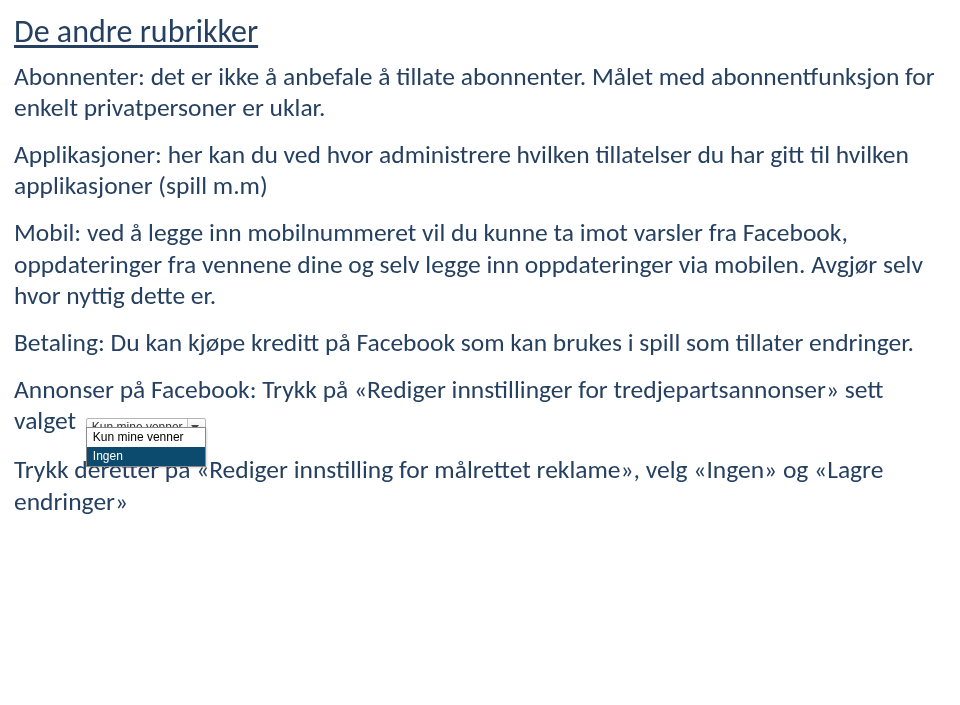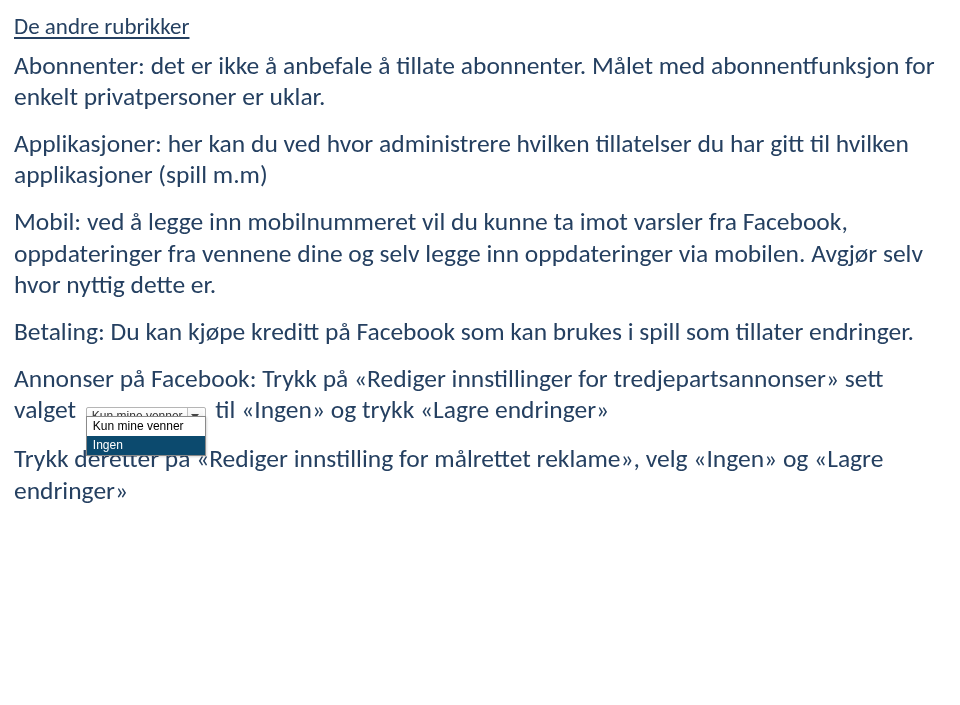--- a/index.html
+++ b/index.html
@@ -10,21 +10,21 @@
     width: 960px;
     height: 705px;
     padding: 12px 10px 10px 14px;
     font-size: 25.5px;
     line-height: 1.22;
   }
   .heading {
     text-decoration: underline;
     text-underline-offset: 3px;
     margin-bottom: 10px;
-    font-size: 23px;
+    font-size: 32px;
   }
   .para {
     margin-bottom: 16px;
   }
   .dropdown {
     position: relative;
     display: inline-block;
     vertical-align: middle;
     margin: 0 4px;
     font-family: Liberation Sans, sans-serif;
@@ -94,16 +94,15 @@
         <svg width="8" height="5" viewBox="0 0 8 5">
             <path d="M0,0 L8,0 L4,5 Z" fill="#444"></path>
           </svg>
       </span>
     </span>
     <span class="dd-menu">
       <div class="dd-item">Kun mine venner</div>
       <div class="dd-item highlight">Ingen</div>
     </span>
   </span>
-  <span> til «Ingen» og trykk «Lagre endringer»</span>
 </div>
 
 <div class="para" style="margin-bottom:2px">Trykk deretter på «Rediger innstilling for målrettet reklame», velg «Ingen» og «Lagre endringer»</div>
 
 </body></html>

